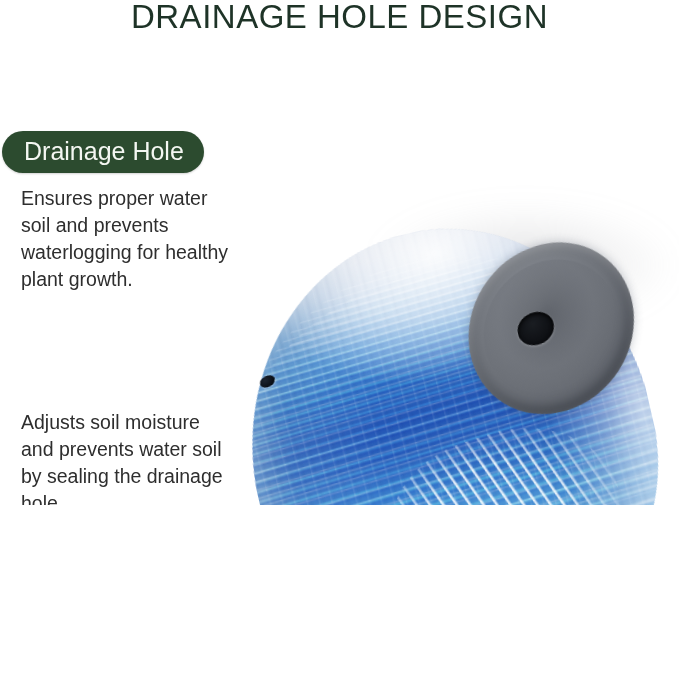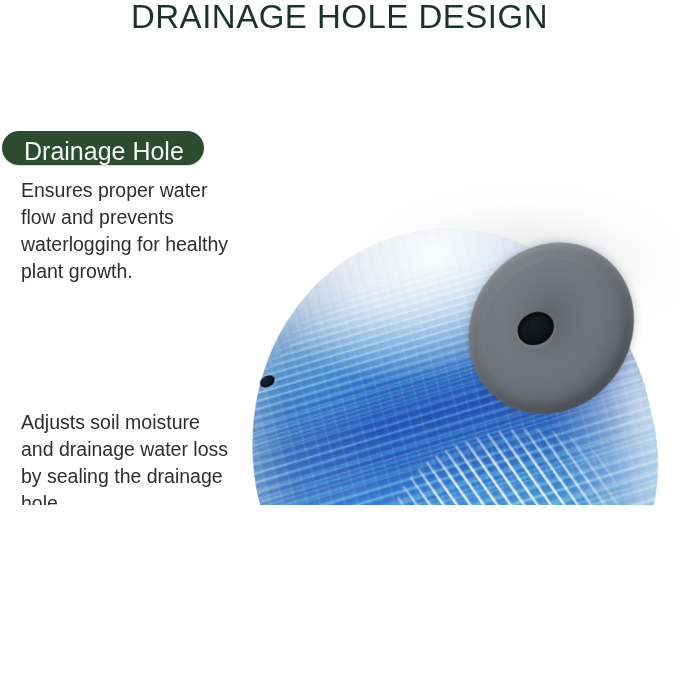--- a/index.html
+++ b/index.html
@@ -36,21 +36,21 @@
   .callout { position:absolute; left:0; }
   #callout-1 { top:131px; }
   #callout-2 { top:397px; }
 
   .badge {
     display:inline-block;
     margin-left:2px;
     background:#2c4b2f;
     color:#f4f7f2;
     border-radius:26px;
-    padding:6px 20px 0 22px;
+    padding:6px 20px 8px 22px;
     font-size:25px;
     font-weight:400;
     line-height:1.12;
     white-space:nowrap;
     box-shadow:0 1px 2px rgba(0,0,0,0.18);
   }
 
   .callout-body {
     margin-top:12px;
     margin-left:21px;
@@ -340,25 +340,25 @@
 </style>
 </head>
 <body>
 
 <div id="page">
 
   <div class="page-title">DRAINAGE HOLE DESIGN</div>
 
   <div class="callout" id="callout-1">
     <div class="badge">Drainage Hole</div>
-    <div class="callout-body">Ensures proper water flow and prevents waterlogging for healthy plant growth.</div>
+    <div class="callout-body">Ensures proper water soil and prevents waterlogging for healthy plant growth.</div>
   </div>
 
   <div class="callout" id="callout-2">
-    <div class="callout-body">Adjusts soil moisture and drainage water loss by sealing the drainage hole.</div>
+    <div class="callout-body">Adjusts soil moisture and prevents water soil by sealing the drainage hole.</div>
   </div>
 
   <div id="product-stage">
 
     <div class="pot-shadow"></div>
     <div class="pot-shadow-2"></div>
 
     <div class="pot">
       <div class="pot-shell">
         <div class="pot-shade"></div>

